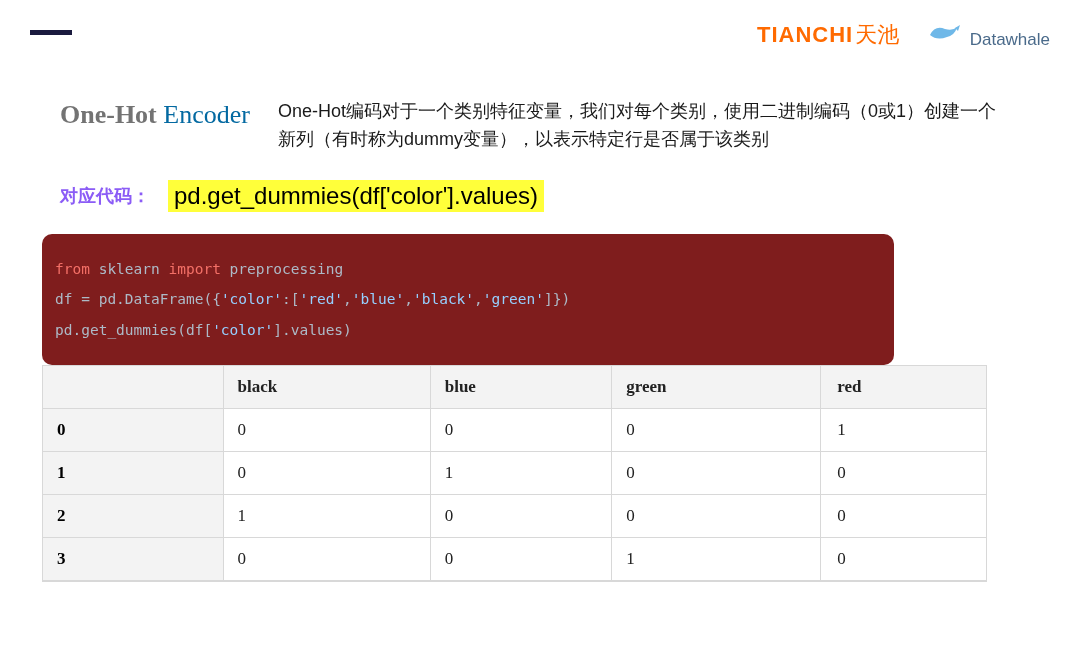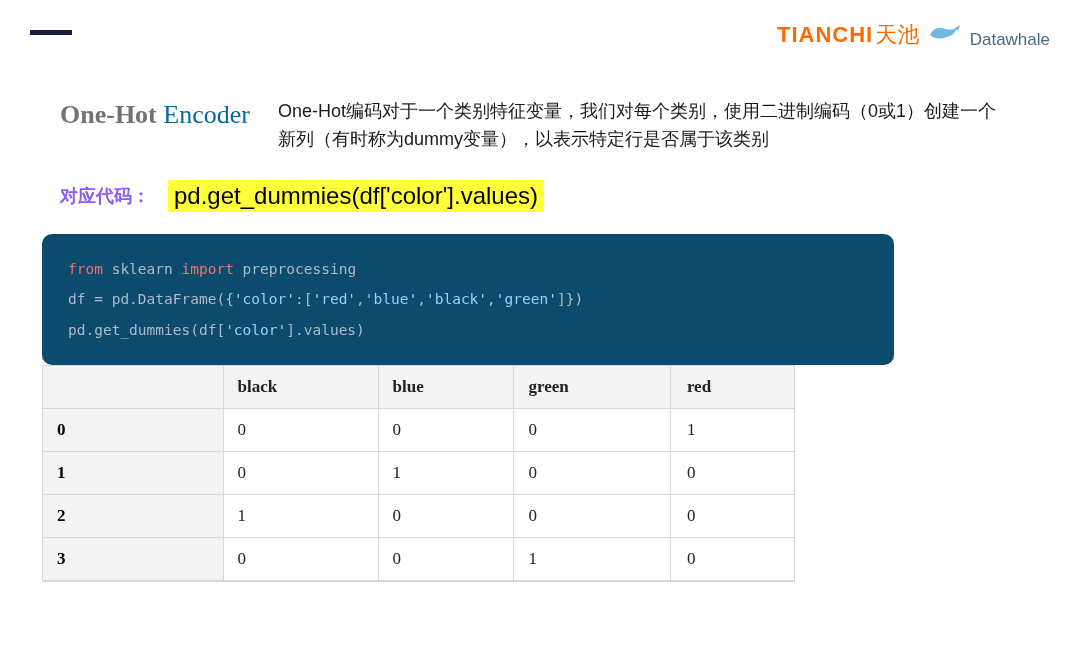--- a/index.html
+++ b/index.html
@@ -1,38 +1,38 @@
 <!DOCTYPE html>
 <html><head>
   <meta charset="utf-8">
   <style>
     * { margin: 0; padding: 0; box-sizing: border-box; }
     body { font-family: -apple-system, "PingFang SC", "Microsoft YaHei", sans-serif; background: #fff; width: 1080px; height: 654px; padding: 20px 30px; position: relative; }
     .header { display: flex; justify-content: space-between; align-items: flex-start; margin-bottom: 8px; }
     .title-section { display: flex; flex-direction: column; }
     .page-title { font-size: 20px; font-weight: 700; color: #1a1a2e; letter-spacing: 0.5px; }
     .title-underline { width: 42px; height: 5px; background: #1a1a3e; margin-top: 10px; }
-    .logos { display: flex; align-items: center; gap: 8px; }
+    .logos { display: flex; align-items: center; gap: 28px; }
     .tianchi-logo { font-size: 22px; font-weight: 700; letter-spacing: 1px; color: #ff6a00; }
     .tianchi-cn { font-size: 22px; font-weight: 500; color: #ff6a00; margin-left: 2px; }
     .whale-icon { display: inline-block; }
     .datawhale-text { font-size: 17px; color: #4a6a8a; margin-left: 4px; }
     .content-row { display: flex; align-items: flex-start; margin-top: 48px; padding-left: 30px; }
     .method-name { font-family: "Times New Roman", serif; font-size: 26px; white-space: nowrap; margin-right: 28px; padding-top: 2px; }
     .method-bold { font-weight: 700; color: #737373; }
     .method-light { font-weight: 400; color: #0369a1; }
     .description { font-size: 18px; line-height: 1.55; color: #1a1a1a; max-width: 720px; }
     .code-label-row { display: flex; align-items: center; margin-top: 26px; padding-left: 30px; }
     .code-label { font-size: 18px; font-weight: 700; color: #8b5cf6; margin-right: 18px; }
     .highlighted-code { background: #ffff3a; font-size: 24px; padding: 2px 6px; font-family: -apple-system, sans-serif; }
-    .code-block { background: #0c4a6e; border-radius: 10px; margin: 22px 0 0 12px; padding: 20px 26px; width: 852px; font-family: "Consolas", "Menlo", monospace; font-size: 14.5px; line-height: 2.1; color: #adbac7; }
+    .code-block { background: #7f1d1d; border-radius: 10px; margin: 22px 0 0 12px; padding: 20px 13px; width: 852px; font-family: "Consolas", "Menlo", monospace; font-size: 14.5px; line-height: 2.1; color: #adbac7; }
     .kw-from { color: #f47067; }
     .kw-import { color: #f47067; }
     .str { color: #96d0ff; }
-    .table-wrap { margin: 0 0 1px 12px; width: 753px; border: 1px solid #d8d8d8; border-top: none; }
+    .table-wrap { margin: 0 0 1px 12px; width: 945px; border: 1px solid #d8d8d8; border-top: none; }
     table { width: 100%; border-collapse: collapse; font-family: "Georgia", "Times New Roman", serif; }
     th, td { text-align: left; padding: 11px 14px; border: 1px solid #d8d8d8; font-size: 17px; }
     thead th { background: #f3f3f3; font-weight: 700; color: #222; }
     tbody th.row-idx { background: #f3f3f3; font-weight: 700; width: 180px; }
     tbody td { background: #fff; color: #222; }
     th:first-child, td:first-child { border-left: none; }
     th:last-child, td:last-child { border-right: none; padding-left: 16px; }
   </style>
 </head>
 <body>

